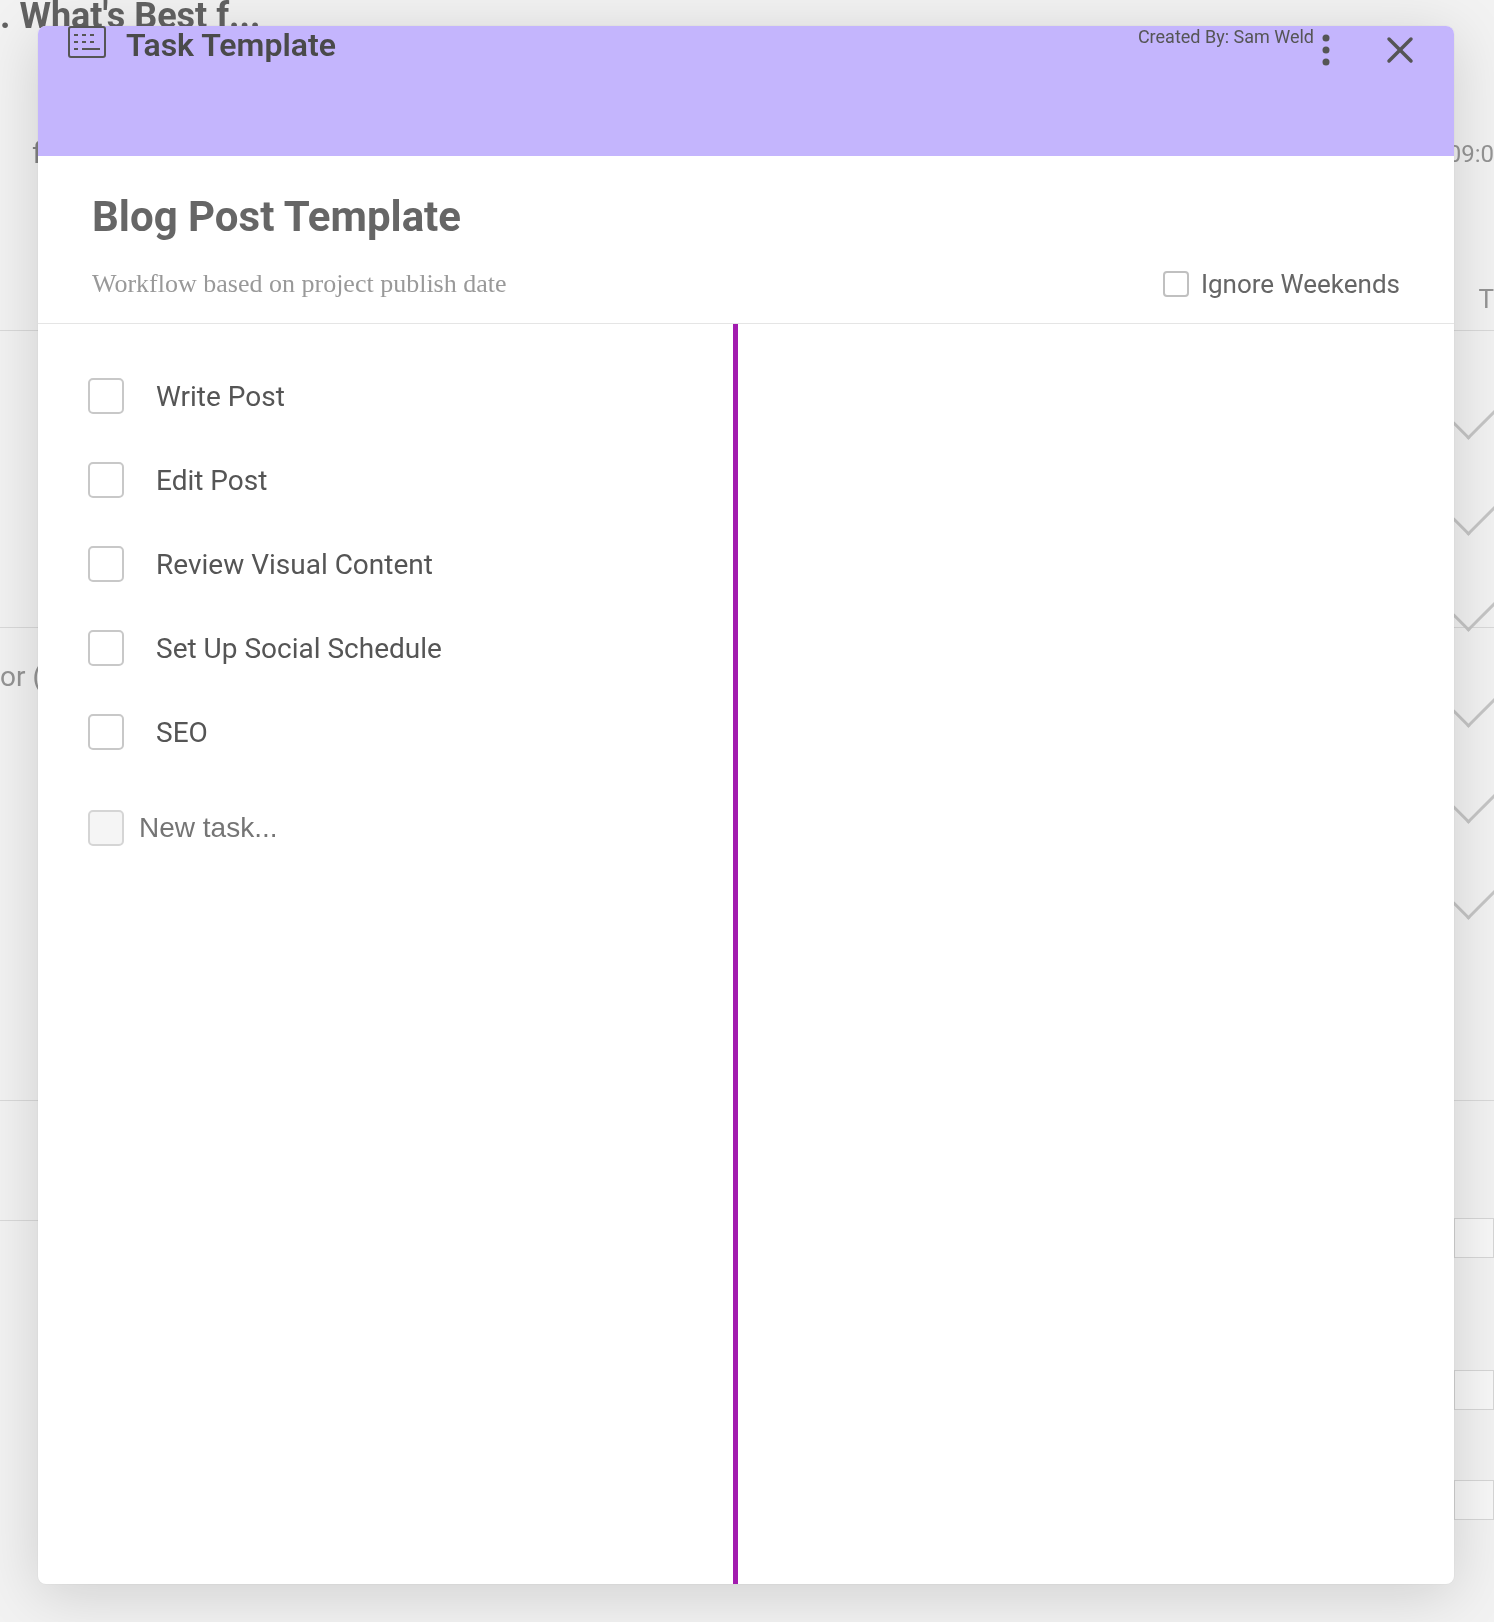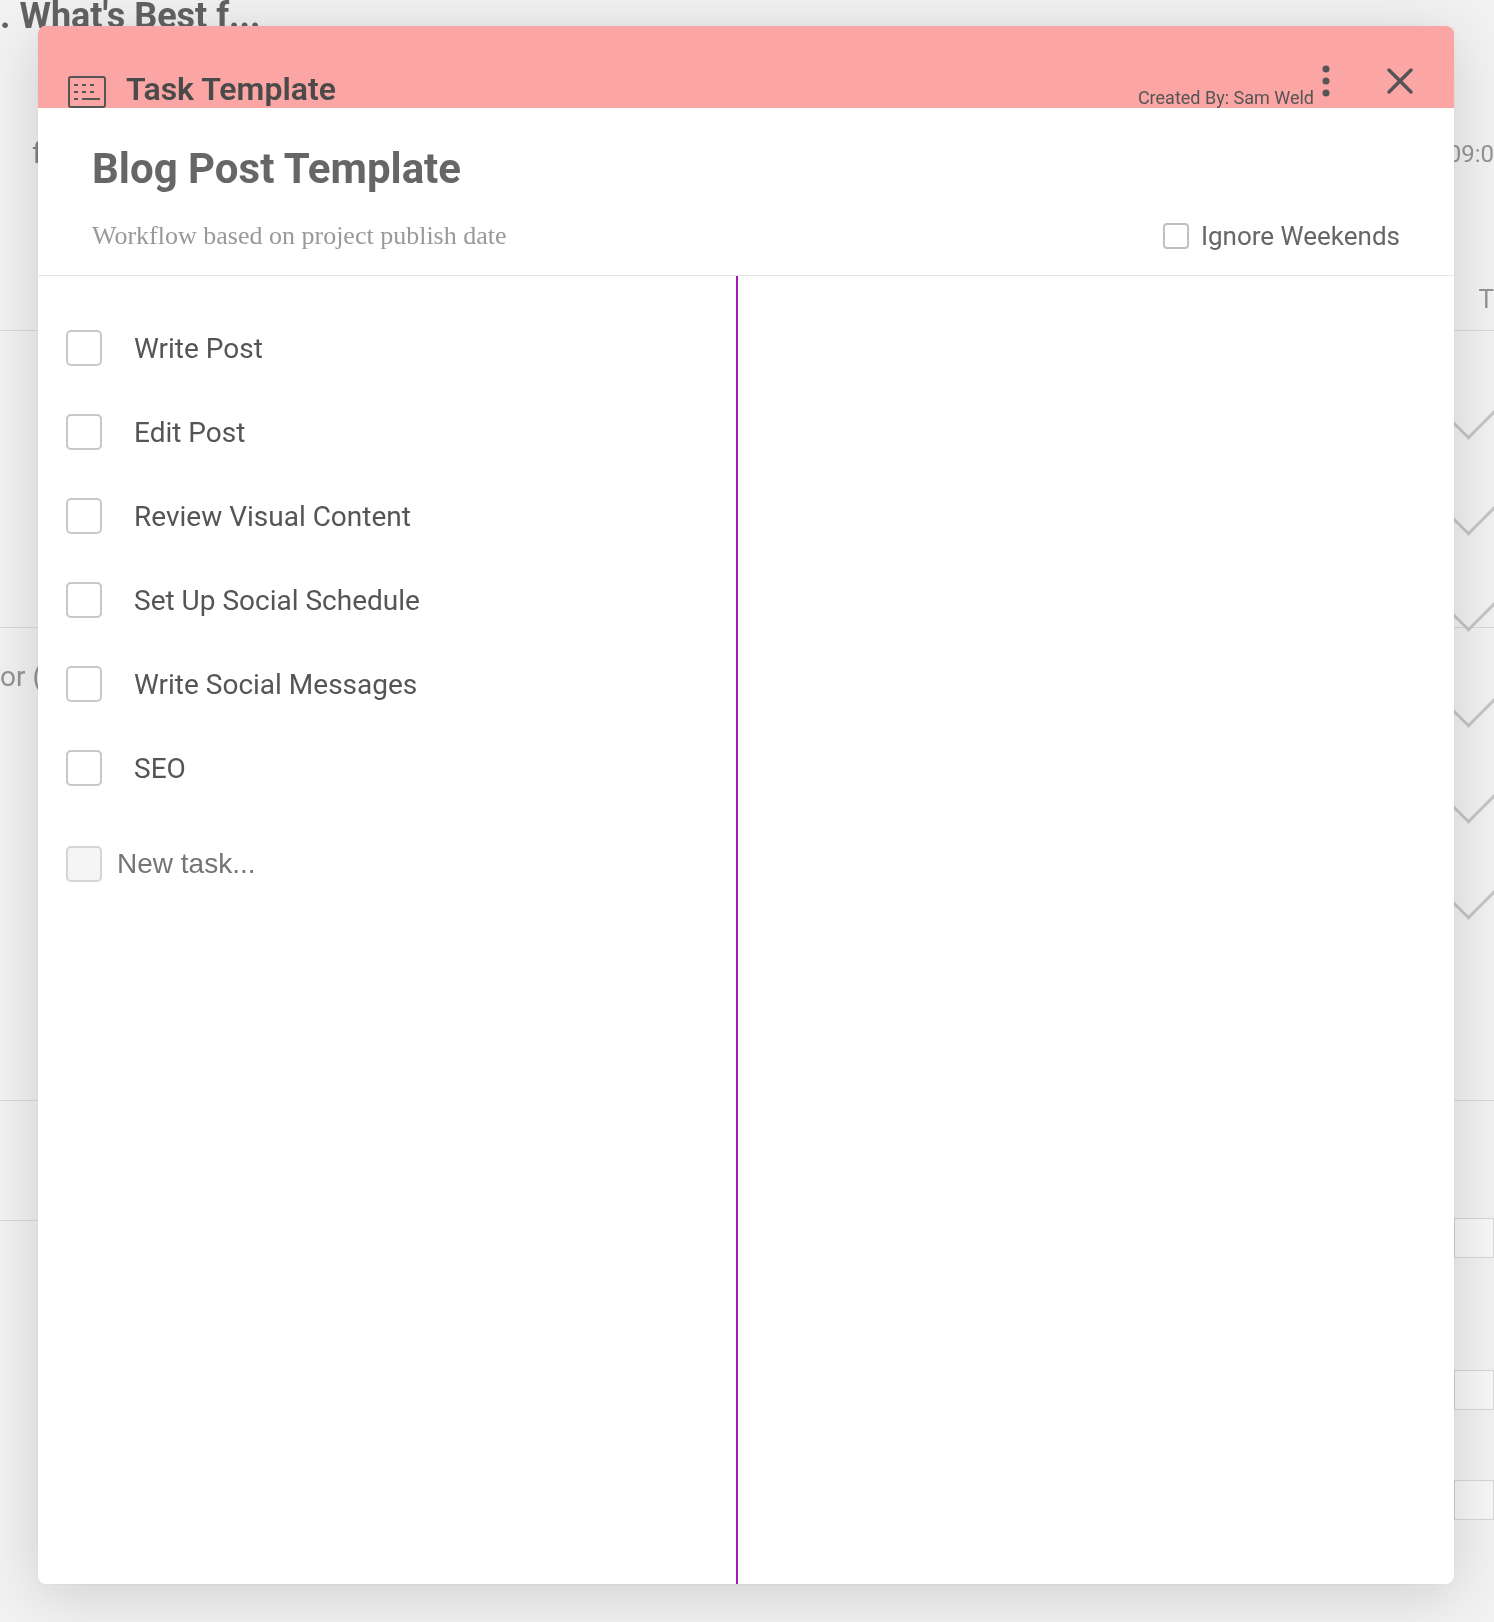--- a/index.html
+++ b/index.html
@@ -128,24 +128,24 @@
       height: 1558px;
       background: white;
       border-radius: 8px;
       box-shadow: 0 10px 60px rgba(0, 0, 0, 0.15), 0 0 0 1px rgba(0,0,0,0.02);
       display: flex;
       flex-direction: column;
       overflow: hidden;
     }
     
     .modal-header {
-      background: #fca5a5;
-      height: 82px;
-      display: flex;
-      align-items: flex-end;
+      background: #c4b5fd;
+      height: 130px;
+      display: flex;
+      align-items: flex-start;
       padding: 0 32px 0 30px;
     }
     
     .template-icon {
       width: 38px;
       height: 32px;
       margin-right: 20px;
       flex-shrink: 0;
     }
     
@@ -231,22 +231,22 @@
       color: #666;
     }
     
     .modal-body {
       flex: 1;
       display: flex;
     }
     
     .task-list {
       width: 700px;
-      border-right: 2px solid #a21caf;
-      padding: 30px 28px;
+      border-right: 5px solid #a21caf;
+      padding: 30px 50px;
     }
     
     .detail-panel {
       flex: 1;
     }
     
     .task-item {
       display: flex;
       align-items: center;
       gap: 32px;
@@ -377,24 +377,20 @@
       <div class="task-item">
         <span class="task-checkbox"></span>
         <span class="task-label">Review Visual Content</span>
       </div>
 
       <div class="task-item">
         <span class="task-checkbox"></span>
         <span class="task-label">Set Up Social Schedule</span>
       </div>
 
-      <div class="task-item">
-        <span class="task-checkbox"></span>
-        <span class="task-label">Write Social Messages</span>
-      </div>
 
       <div class="task-item">
         <span class="task-checkbox"></span>
         <span class="task-label">SEO</span>
       </div>
 
       <div class="task-item" style="padding-top:36px;gap:15px;">
         <span class="task-checkbox disabled"></span>
         <input class="new-task-input" placeholder="New task..." style="">
       </div>

